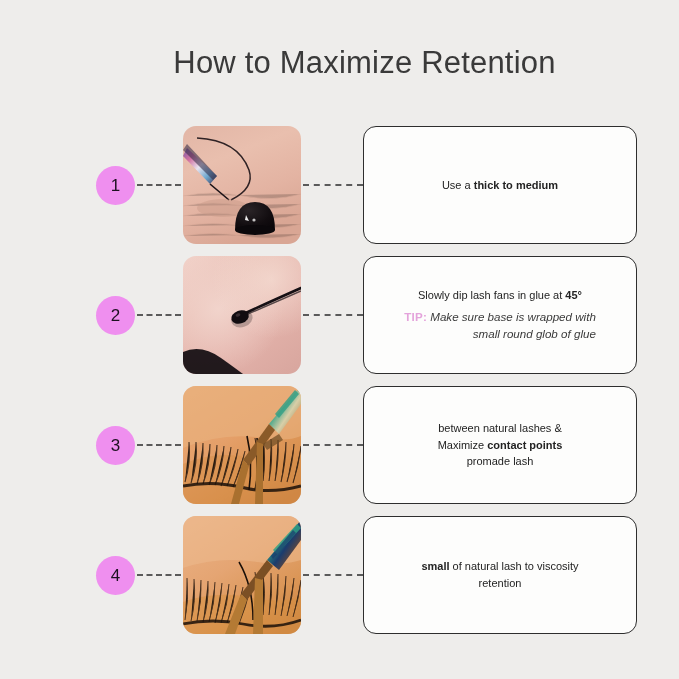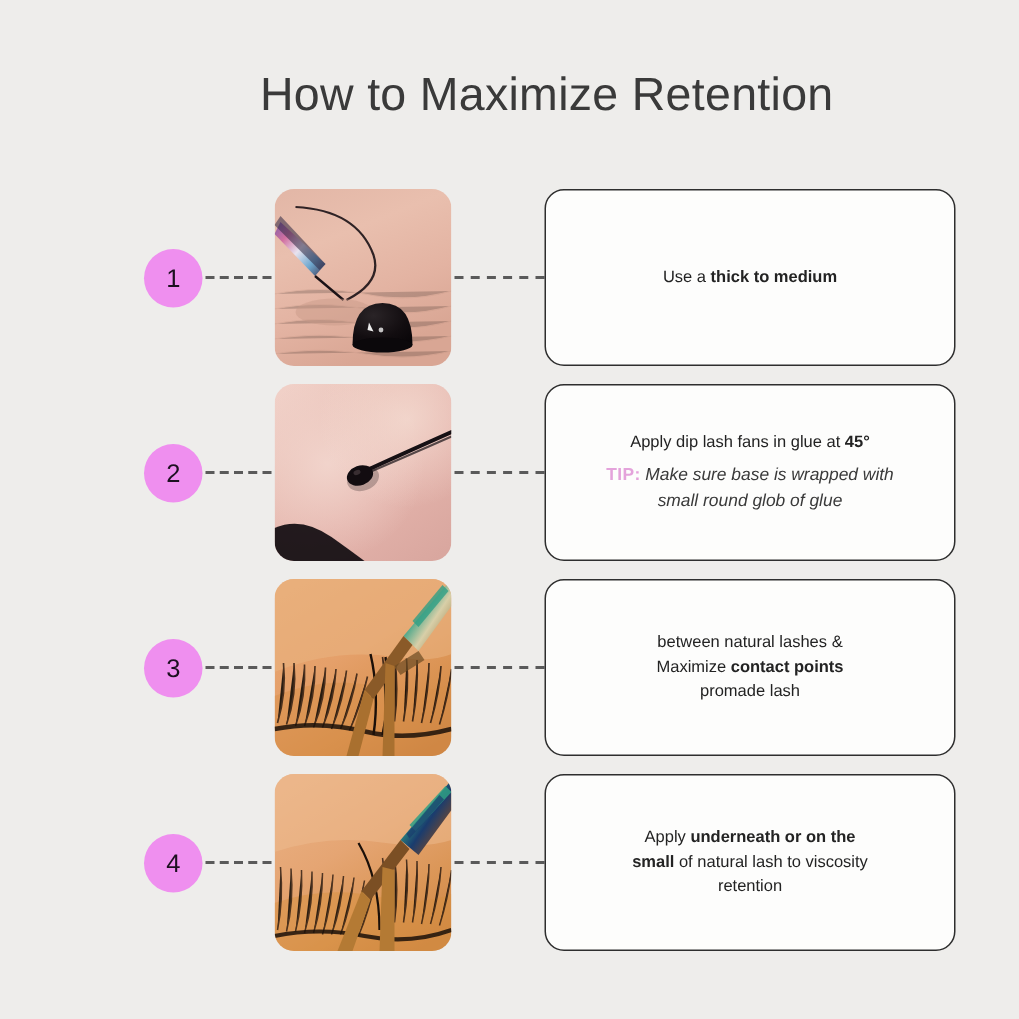--- a/index.html
+++ b/index.html
@@ -130,20 +130,21 @@
 
   .tip-block {
     margin-top: 5px;
     text-align: center;
   }
   .tip-line {
     font-size: 11.6px;
     font-style: italic;
     color: #3a3a3a;
     line-height: 1.45;
+    text-align: right;
   }
   .tip-label {
     font-style: normal;
     font-weight: 700;
     color: #e4a3db;
     letter-spacing: 0.3px;
     margin-right: 3px;
   }
 </style>
 </head>
@@ -242,21 +243,21 @@
           <path d="M58 61 Q84 50 118 35" fill="none" stroke="#161014" stroke-width="1.4" opacity="0.7"></path>
           <ellipse cx="57" cy="61" rx="9" ry="6.5" transform="rotate(-20 57 61)" fill="#120d11"></ellipse>
           <ellipse cx="55" cy="59" rx="2.4" ry="1.6" transform="rotate(-20 55 59)" fill="#6d5d63" opacity="0.55"></ellipse>
           <ellipse cx="59" cy="63" rx="11" ry="8" transform="rotate(-20 59 63)" fill="#120d11" opacity="0.25"></ellipse>
         </svg>
       </div>
 
       <div class="dash-right"></div>
 
       <div class="card">
-        <div class="card-line"><span>Apply dip lash fans in glue at </span><b>45°</b></div>
+        <div class="card-line"><span>Slowly dip lash fans in glue at </span><b>45°</b></div>
         <div class="tip-block">
           <div class="tip-line"><span class="tip-label">TIP:</span><span>Make sure base is wrapped with</span></div>
           <div class="tip-line"><span>small round glob of glue</span></div>
         </div>
       </div>
     </div>
 
     <div class="step-row">
       <div class="num-wrap">
         <div class="num-circle">3</div>
@@ -388,20 +389,19 @@
             <path d="M72 62 L70 118 L80 118 L80 64 Z" fill="#b47a34"></path>
             <path d="M114 8 L90 34 L94 38 L118 12 Z" fill="#2f9f84" opacity="0.85"></path>
             <path d="M110 14 L88 40 L90 43 L113 17 Z" fill="#1a3c6e" opacity="0.7"></path>
           </g>
         </svg>
       </div>
 
       <div class="dash-right"></div>
 
       <div class="card">
-        <div class="card-line"><span>Apply </span><b>underneath or on the</b></div>
         <div class="card-line"><b>small</b><span> of natural lash to viscosity</span></div>
         <div class="card-line"><span>retention</span></div>
       </div>
     </div>
 
   </div>
 </div>
 
 </body></html>

